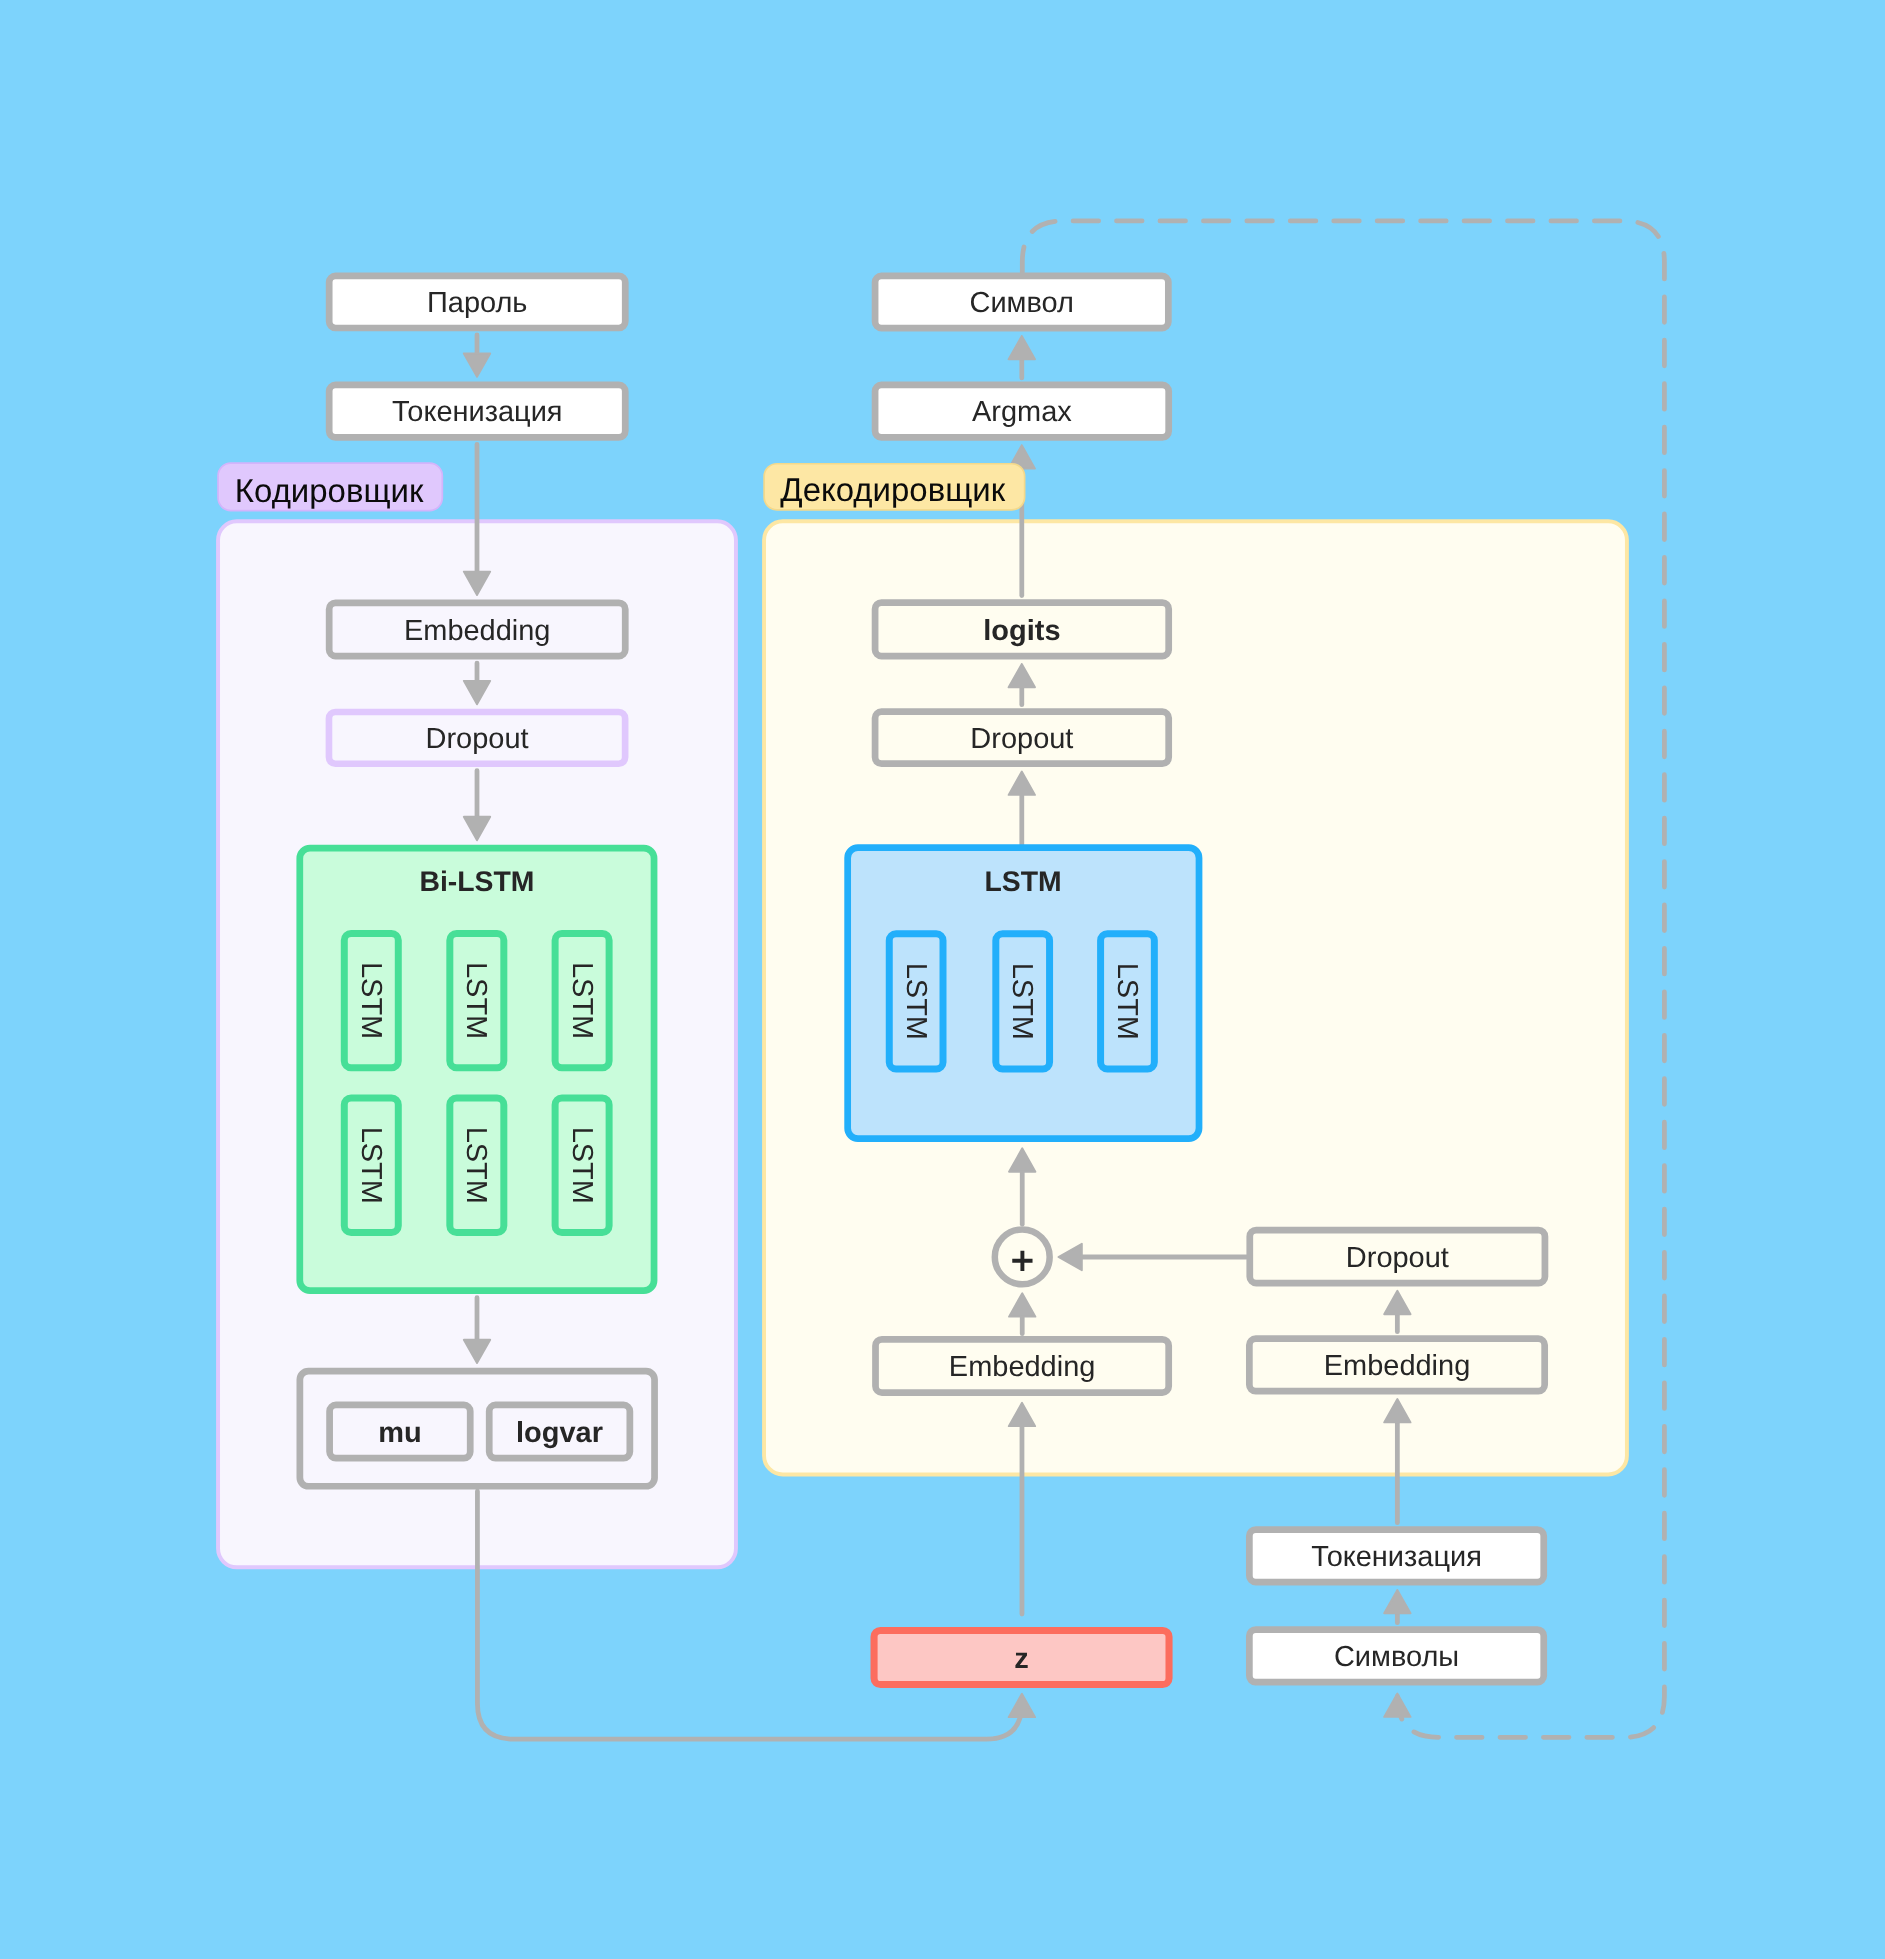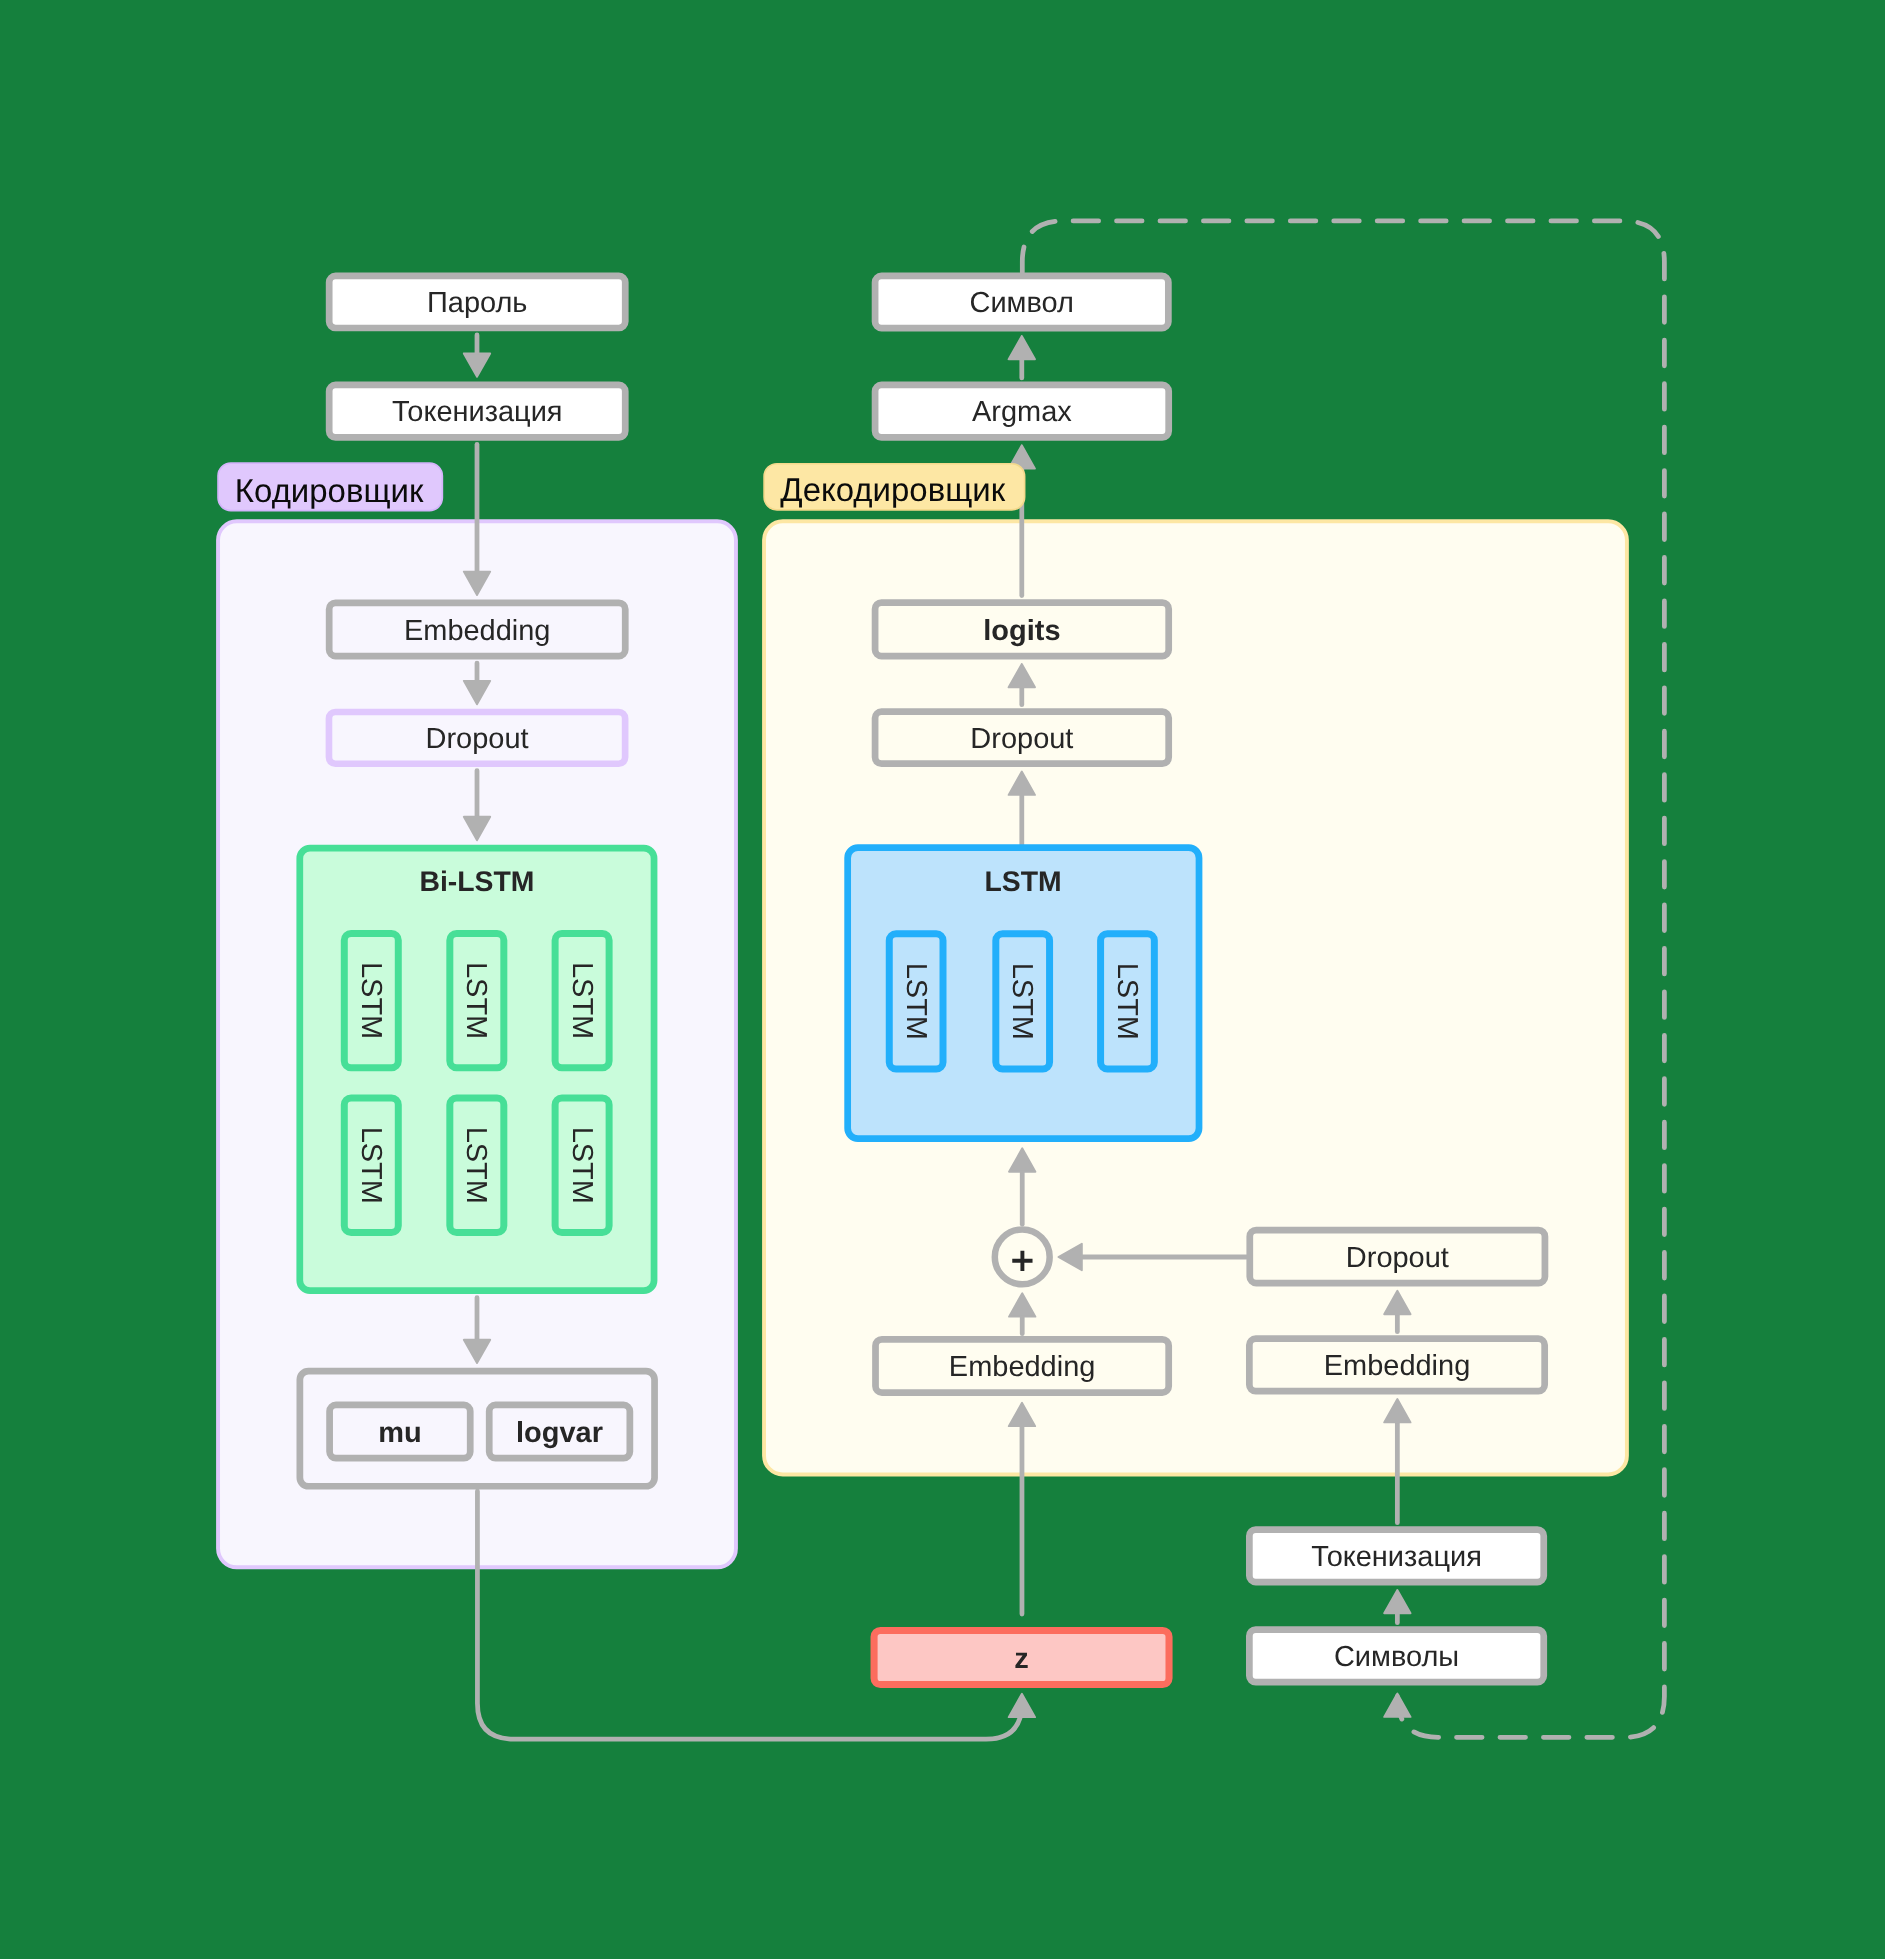--- a/index.html
+++ b/index.html
@@ -1,19 +1,19 @@
 <!DOCTYPE html>
 <html style="font-size:13.6px"><head>
 <meta charset="utf-8">
 <style>
   html,body{margin:0;padding:0;background:#ffffff;}
   body{width:1885px;height:1960px;overflow:hidden;
        font-family:"Liberation Sans",sans-serif;}
   text{-webkit-font-smoothing:antialiased;text-rendering:geometricPrecision;}
-  #stage{position:relative;width:1885px;height:1960px;background:#15803d;}
+  #stage{position:relative;width:1885px;height:1960px;background:#7dd3fc;}
   svg#chart{display:block;position:absolute;left:0;top:0;}
   .nlabel{font-family:"Liberation Sans",sans-serif;font-size:34px;fill:#262626;
           text-anchor:middle;dominant-baseline:central;}
   .nlabel.b{font-weight:bold;}
   .sublabel{font-family:"Liberation Sans",sans-serif;font-size:38.7px;fill:#0b0b0b;
             text-anchor:start;dominant-baseline:middle;}
   .clusterlabel{font-family:"Liberation Sans",sans-serif;font-size:33.3px;font-weight:bold;
                 fill:#262626;text-anchor:middle;dominant-baseline:central;}
 </style>
 </head>

